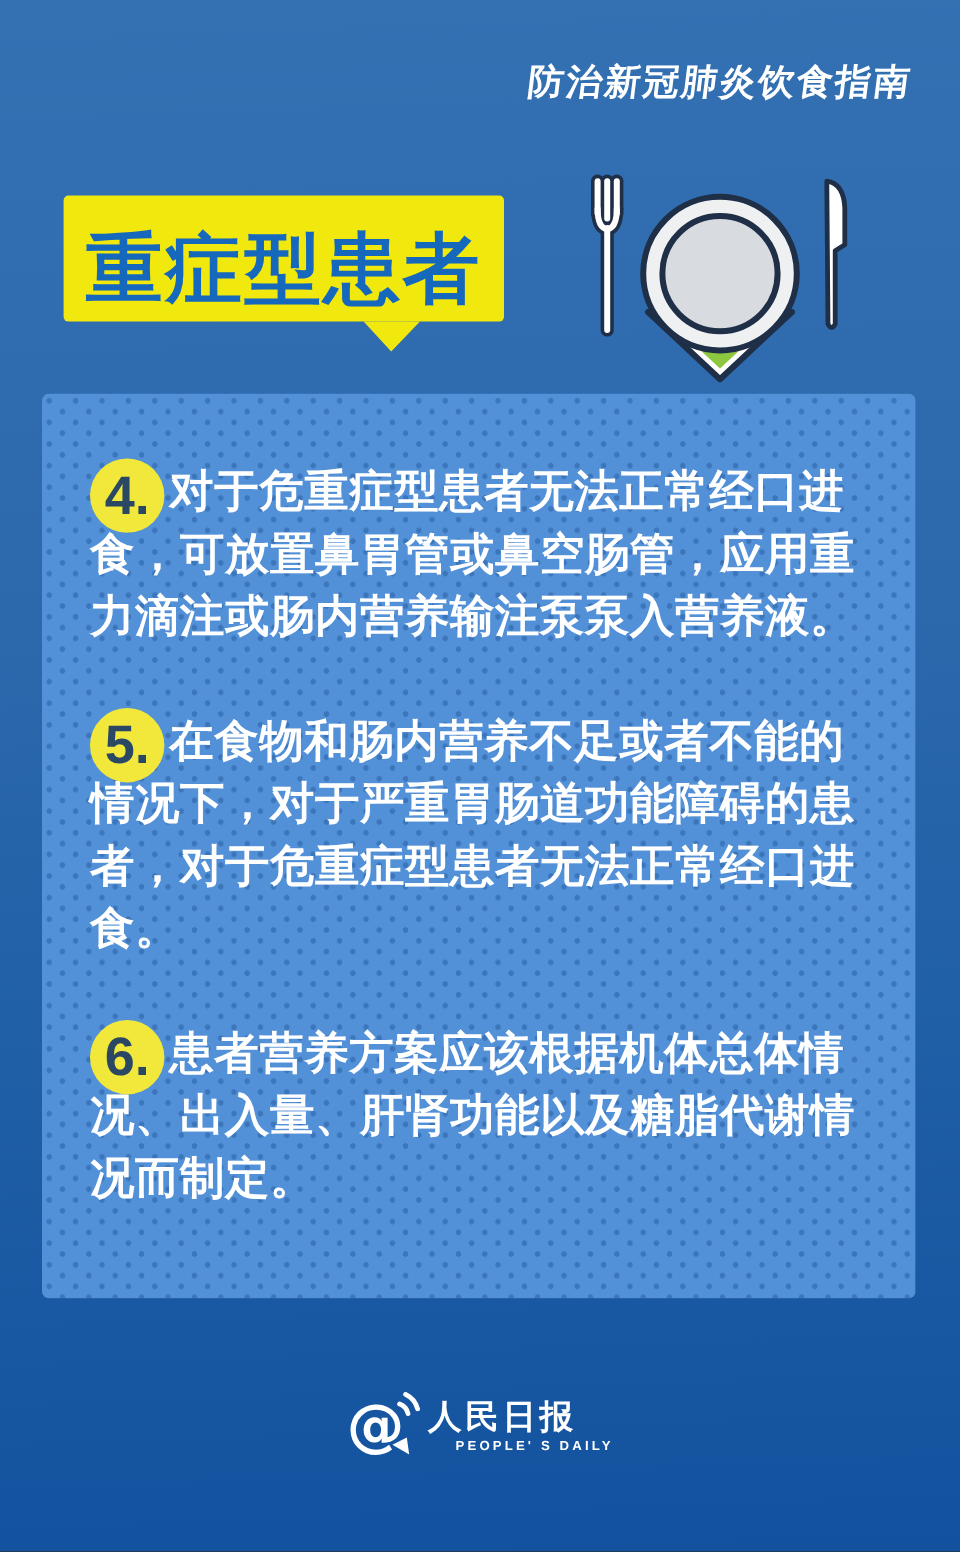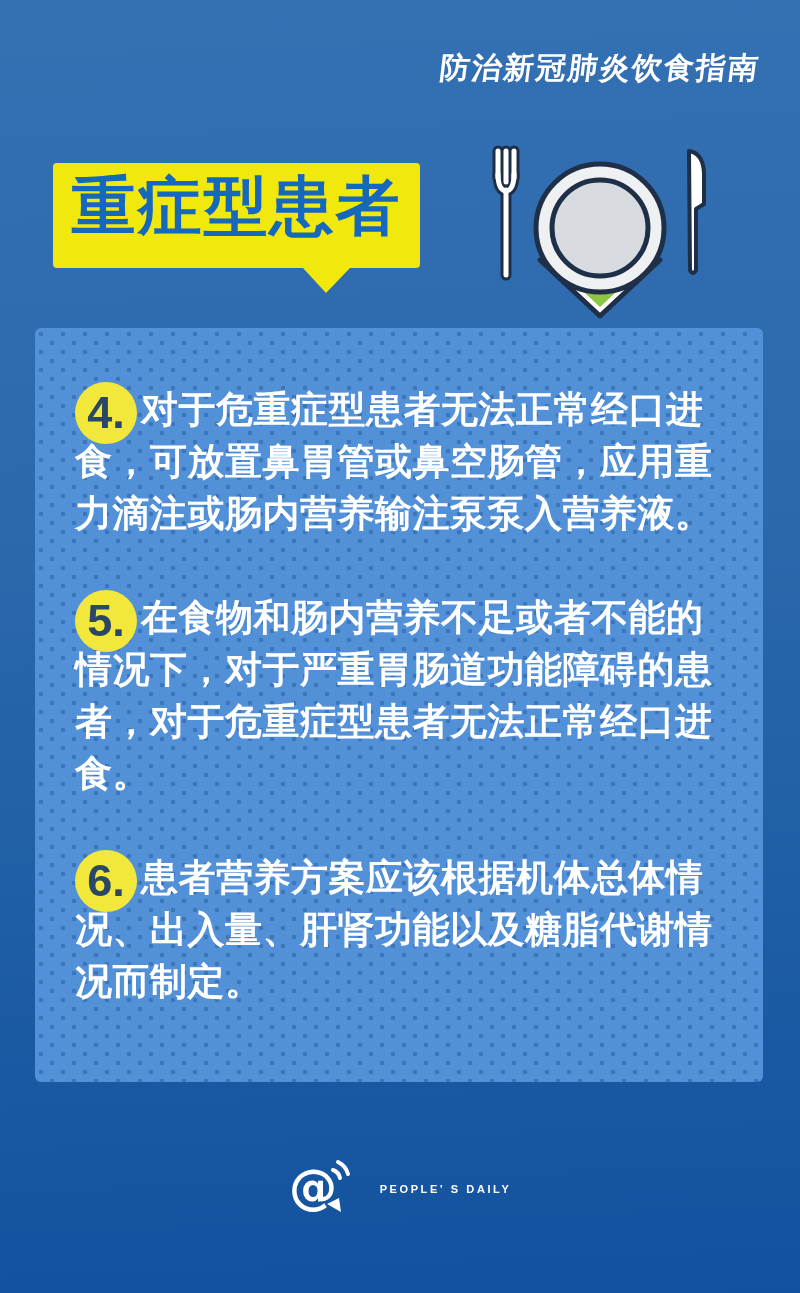--- a/index.html
+++ b/index.html
@@ -11,21 +11,21 @@
   
   .page-header{
     position:absolute;top:48px;right:40px;
     color:#ffffff;font-size:30px;font-weight:bold;letter-spacing:2px;
     transform:skewX(-7deg);
   }
   
   .title-bubble{
     position:absolute;left:53px;top:163px;width:367px;height:105px;
     background:#f1e90e;border-radius:4px;
-    display:flex;align-items:flex-start;justify-content:center;
+    display:flex;align-items:flex-end;justify-content:center;
   }
   .title-bubble .title-text{
     color:#1668bd;font-size:64px;font-weight:bold;letter-spacing:2px;white-space:nowrap;
   }
   .bubble-tail{
     position:absolute;left:250px;top:105px;width:0;height:0;
     border-left:23px solid transparent;border-right:24px solid transparent;
     border-top:25px solid #f1e90e;
   }
   
@@ -132,17 +132,18 @@
   </div>
 
   <div class="footer-logo">
     <svg class="at-icon" viewBox="0 0 62 62" xmlns="http://www.w3.org/2000/svg">
       <text x="0" y="46" font-size="48" font-weight="bold" fill="#ffffff" font-family="DejaVu Sans, sans-serif">@</text>
       <path d="M44 12 a11 11 0 0 1 7 8" stroke="#ffffff" stroke-width="4" fill="none" stroke-linecap="round"></path>
       <path d="M49 4 a19 19 0 0 1 10 12" stroke="#ffffff" stroke-width="4" fill="none" stroke-linecap="round"></path>
       <path d="M38 46 L50 40 L52 54 Z" fill="#ffffff"></path>
     </svg>
     <div class="logo-texts">
+      <span class="logo-cn">人民日报</span>
       <span class="logo-en">PEOPLE' S DAILY</span>
     </div>
   </div>
 
 </div>
 
 </body></html>

